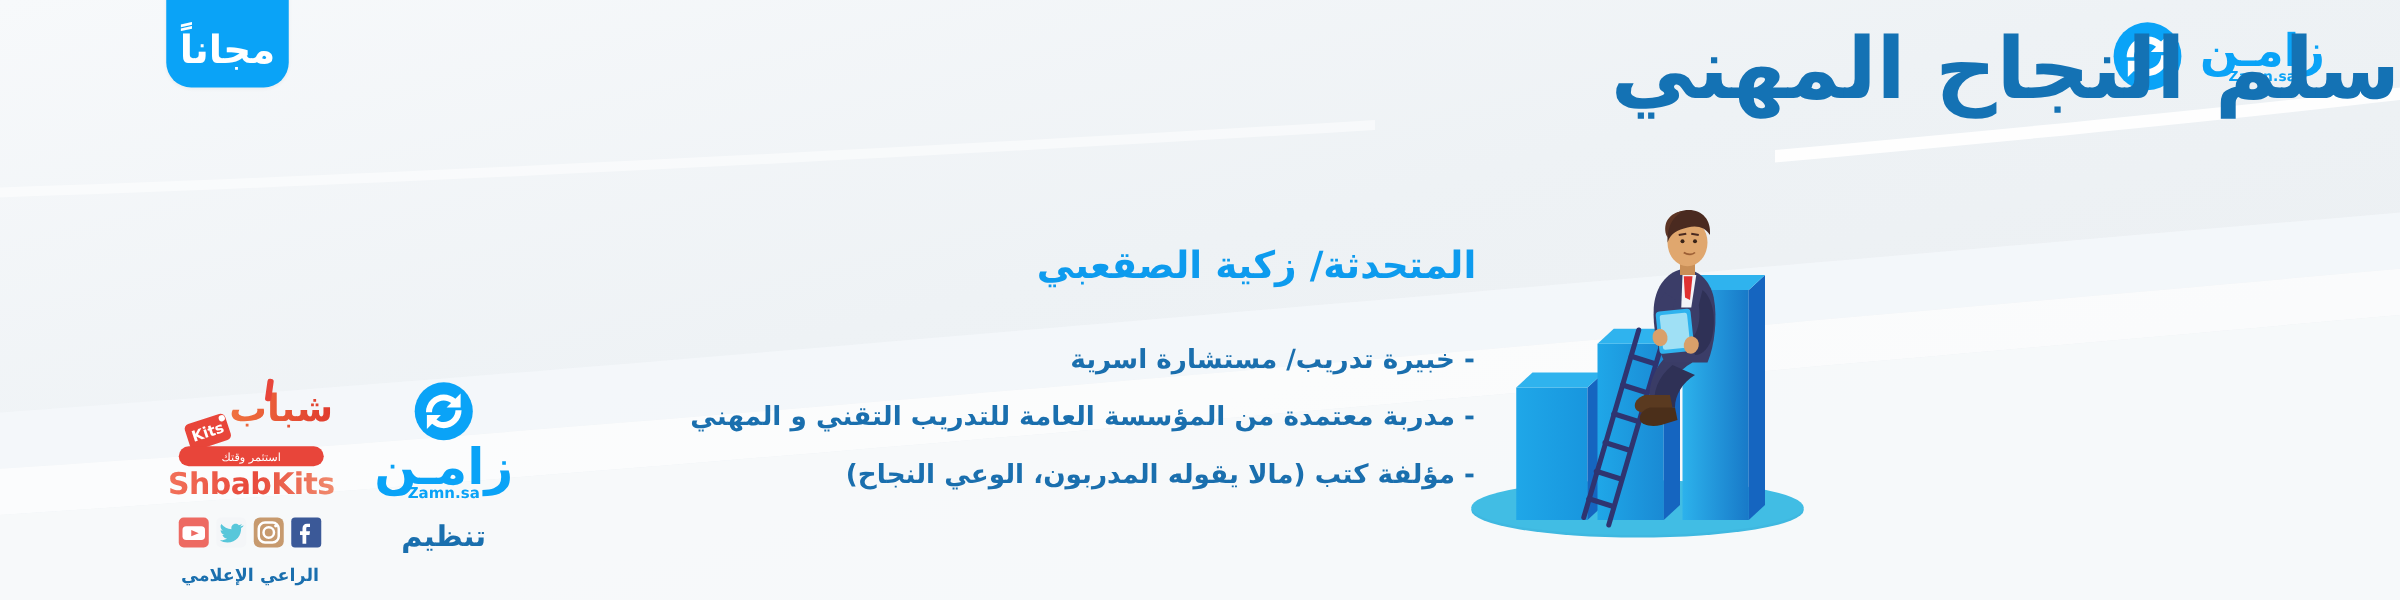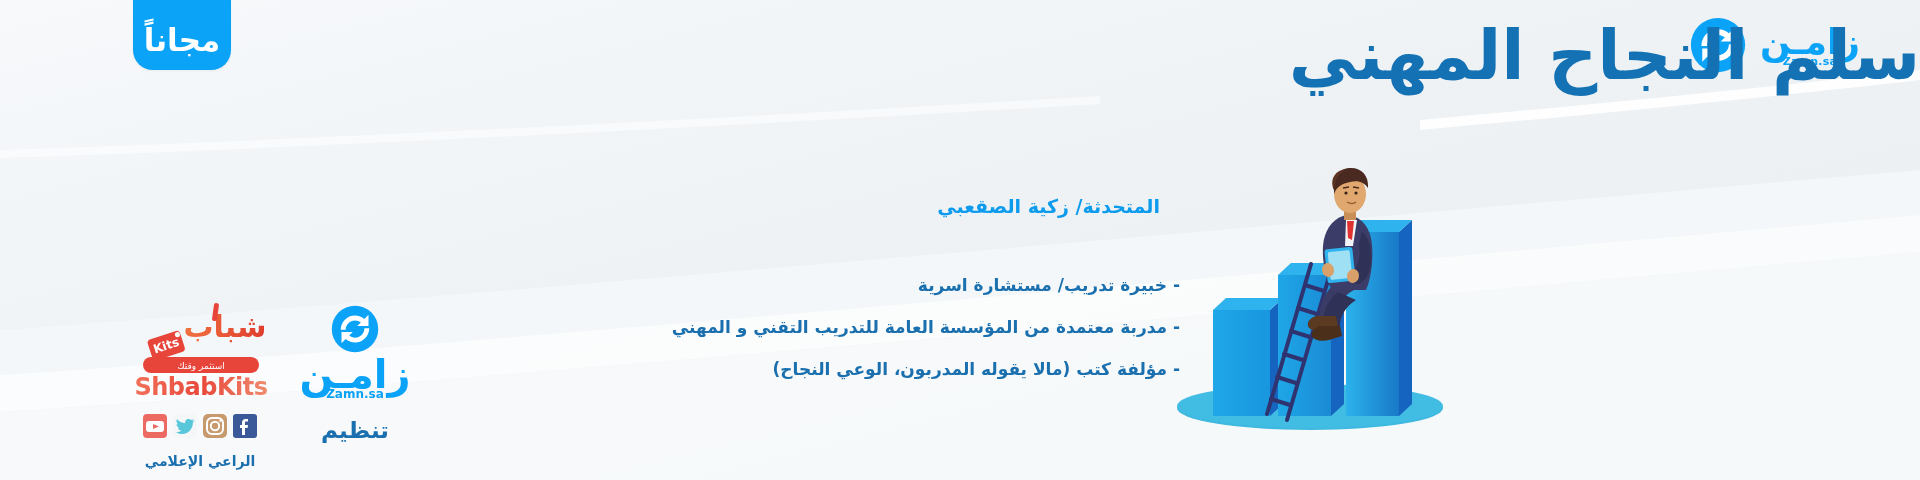--- a/index.html
+++ b/index.html
@@ -41,28 +41,28 @@
 
   
   .title{
     position:absolute;left:0;right:0;top:20px;text-align:right;
     color:#1472b4;font-size:68px;font-weight:bold;letter-spacing:0;
     line-height:1.05;
   }
 
   
   .speaker{
-    position:absolute;right:760px;top:195px;text-align:right;
-    color:#0d9bee;font-size:19px;font-weight:bold;white-space:nowrap;
+    position:absolute;right:739px;top:195px;text-align:right;
+    color:#0d9bee;font-size:30px;font-weight:bold;white-space:nowrap;
   }
   .bullets{
     position:absolute;right:740px;top:275px;text-align:right;
   }
   .bullets li{
-    list-style:none;color:#1a6fae;font-size:17px;font-weight:bold;
+    list-style:none;color:#1a6fae;font-size:21px;font-weight:bold;
     margin:0 0 22px 0;white-space:nowrap;
   }
   .bullets{margin:0;padding:0;}
 
   
   .illus{position:absolute;left:1150px;top:120px;width:330px;height:320px;}
 
   
   .sponsors{
     position:absolute;left:95px;top:282px;width:330px;height:190px;margin-top:19px;

